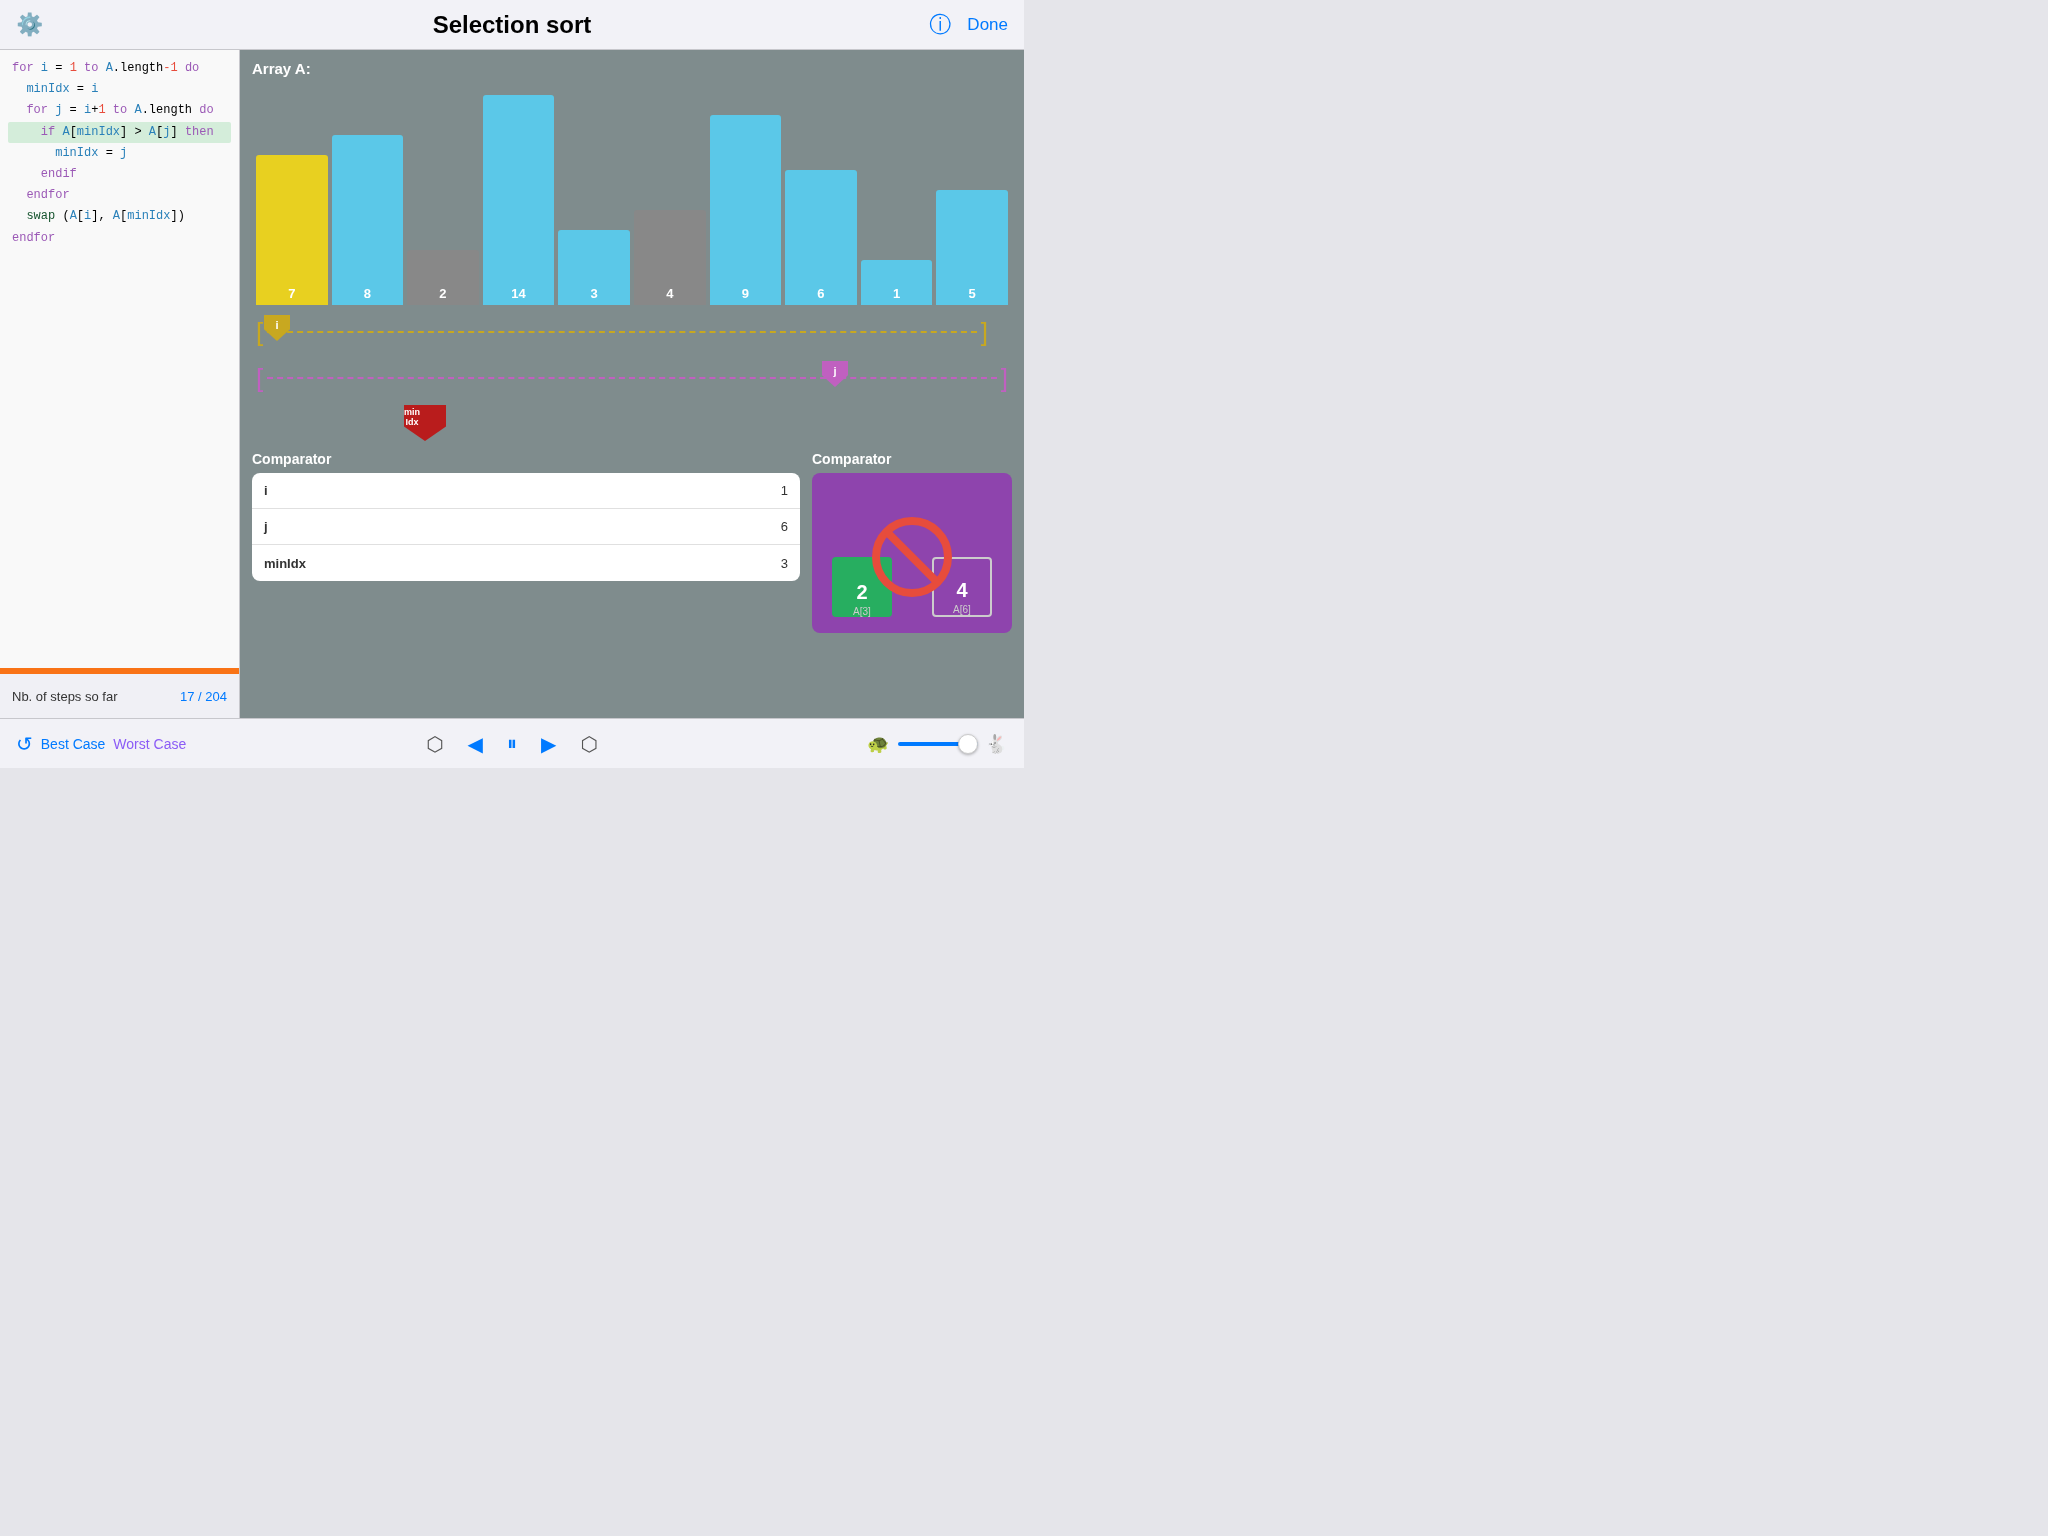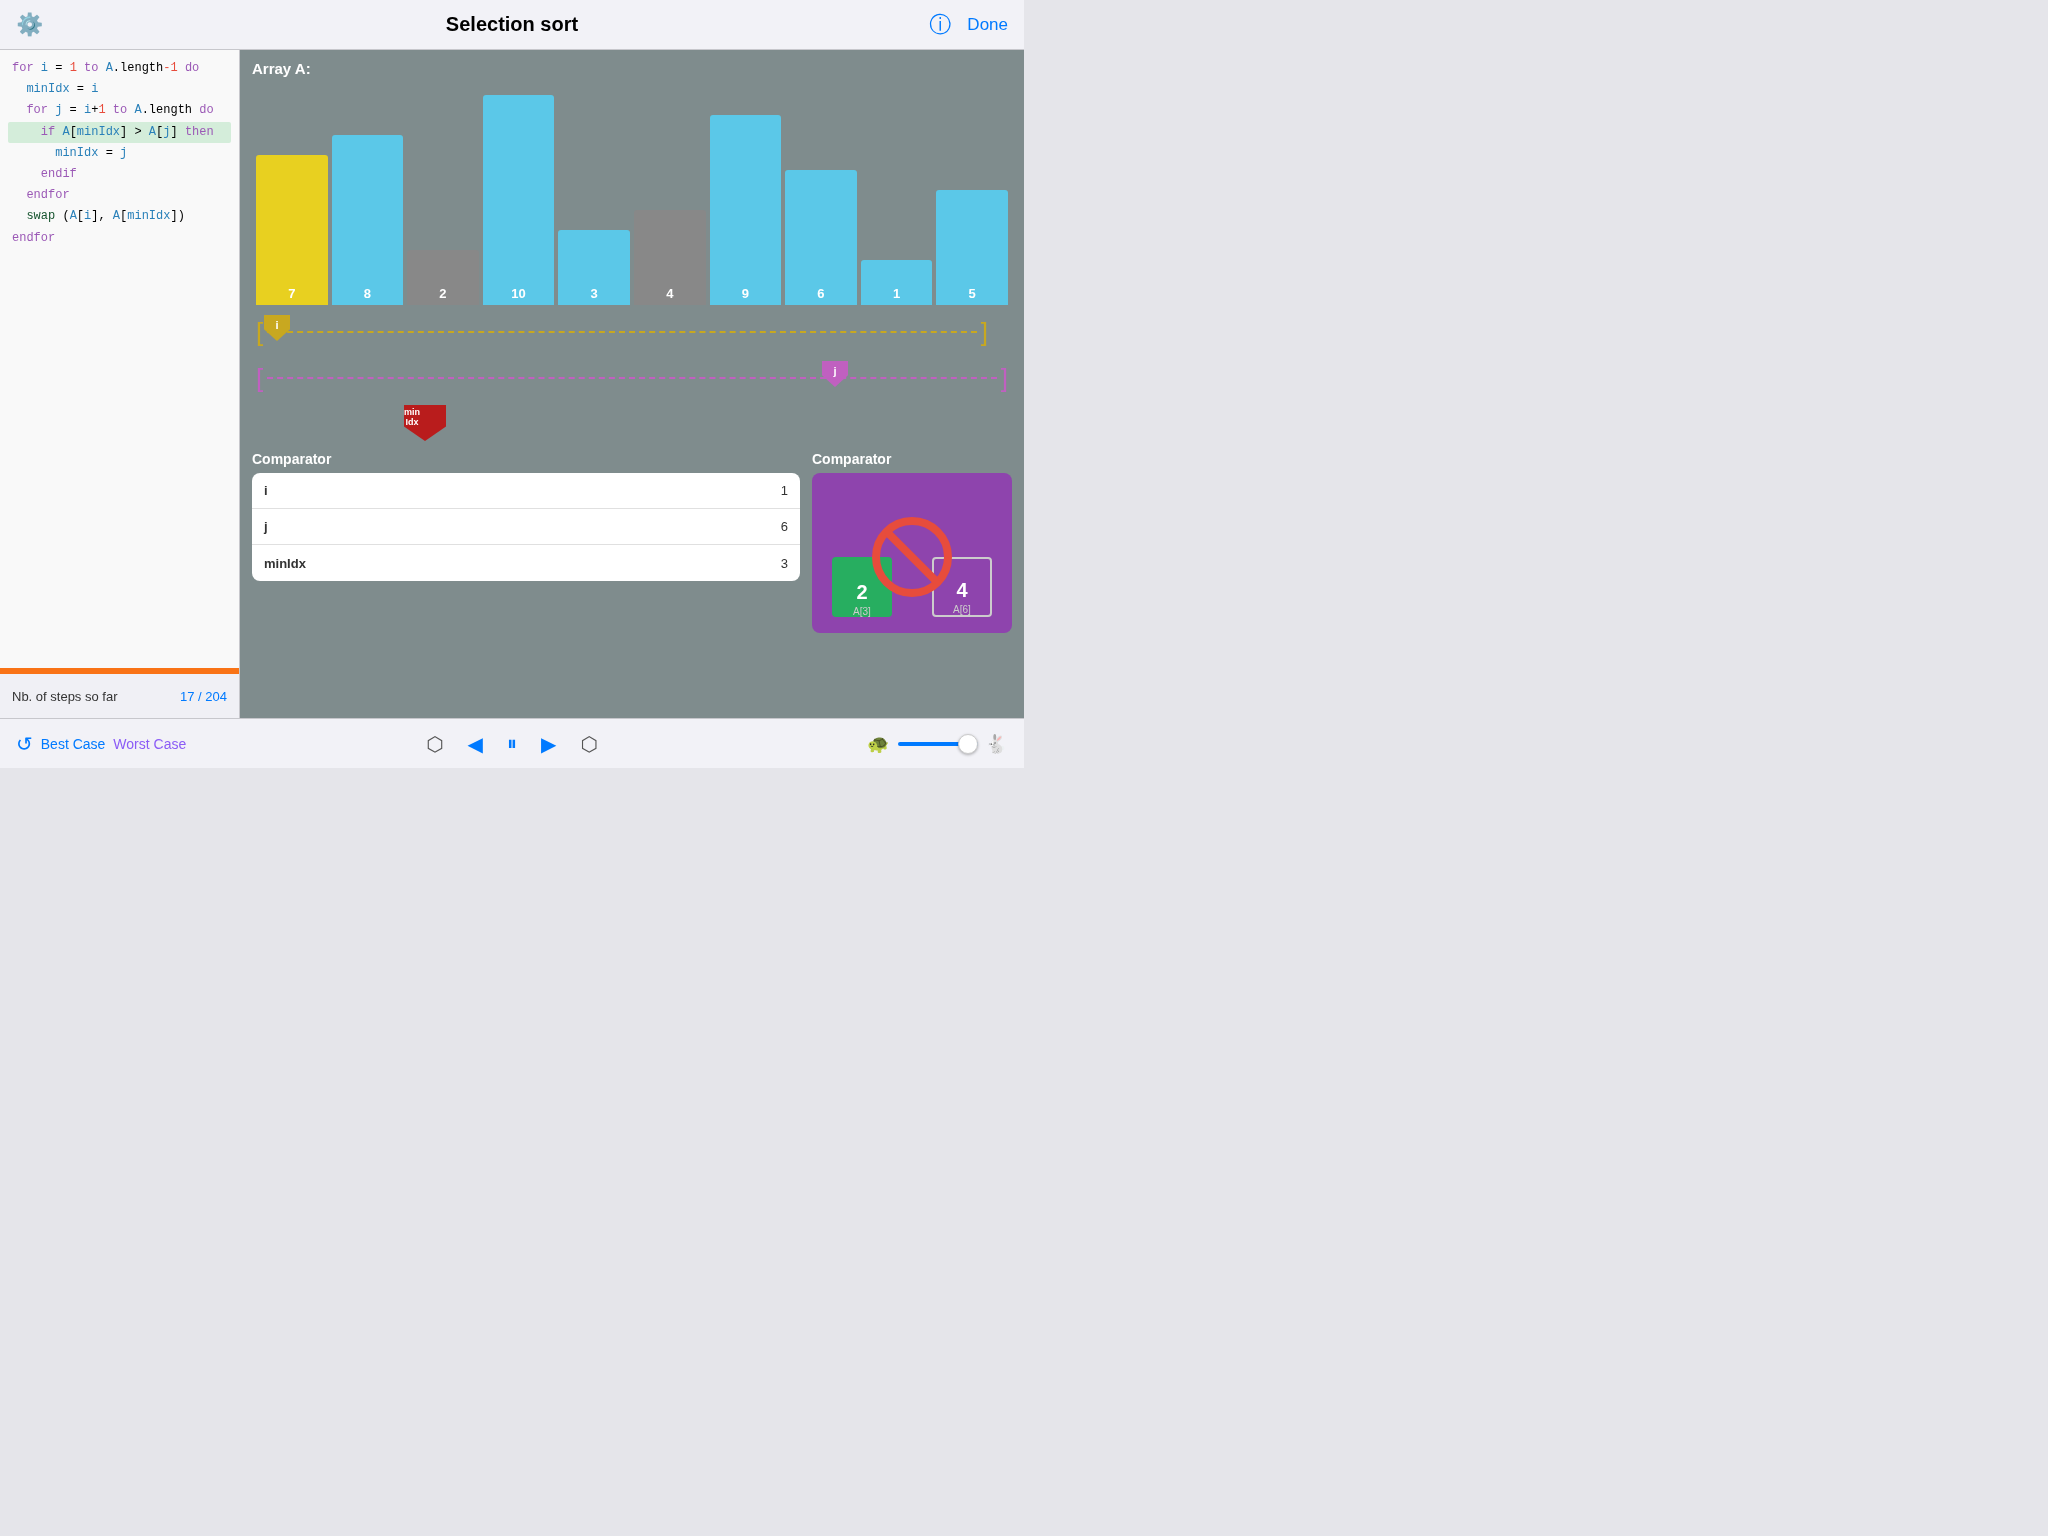--- a/index.html
+++ b/index.html
@@ -19,21 +19,21 @@
       height: 50px;
       background: #f2f2f7;
       border-bottom: 1px solid #c7c7cc;
       display: flex;
       align-items: center;
       justify-content: space-between;
       padding: 0 16px;
       z-index: 10;
     }
     .header-title {
-      font-size: 20px;
+      font-size: 24px;
       font-weight: 600;
       color: #000;
       position: absolute;
       left: 50%;
       transform: translateX(-50%);
     }
     .header-gear {
       font-size: 22px;
       color: #007aff;
     }
@@ -393,21 +393,21 @@
         </div>
 
         <div class="bar-wrapper">
           <div class="bar" style="height:55px;background:#888;">
             <span class="bar-label">2</span>
           </div>
         </div>
 
         <div class="bar-wrapper">
           <div class="bar" style="height:210px;background:#5bc8e8;">
-            <span class="bar-label">10</span>
+            <span class="bar-label">14</span>
           </div>
         </div>
 
         <div class="bar-wrapper">
           <div class="bar" style="height:75px;background:#5bc8e8;">
             <span class="bar-label">3</span>
           </div>
         </div>
 
         <div class="bar-wrapper">

